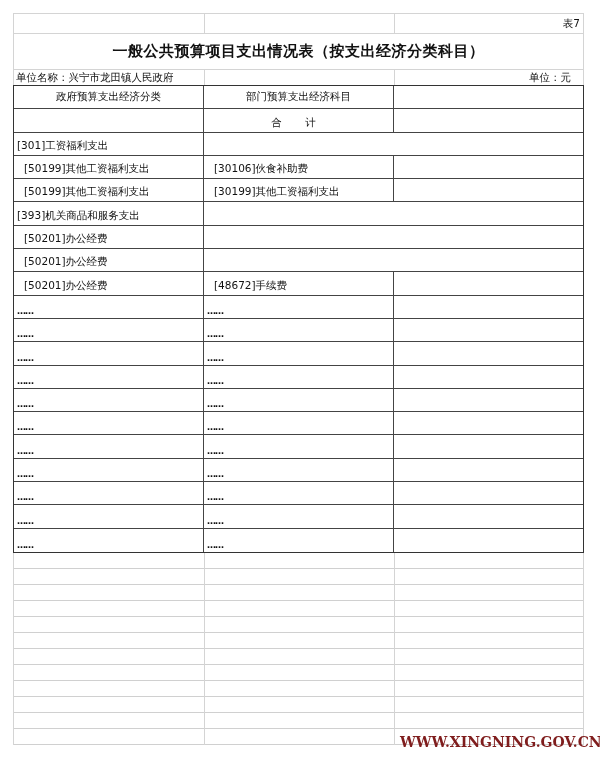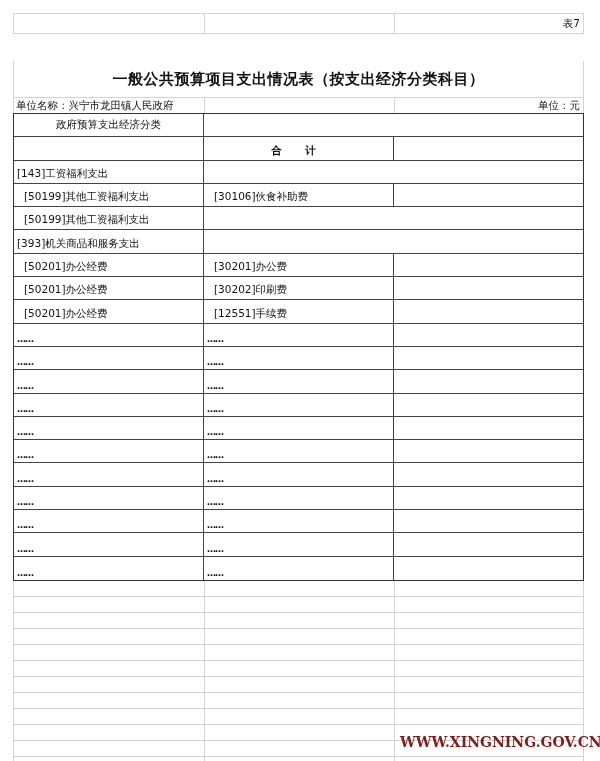--- a/index.html
+++ b/index.html
@@ -10,37 +10,37 @@
     .cell { box-sizing: border-box; position: relative; font-size: 10.5px; white-space: nowrap; overflow: hidden; }
     .c1 { width: 191px; }
     .c2 { width: 190px; }
     .c3 { width: 190px; }
     
     .light { border-left: 1px solid #d4d4d4; border-bottom: 1px solid #d4d4d4; }
     .light:last-child { border-right: 1px solid #d4d4d4; }
     .row-top { height: 20px; border-top: 1px solid #d4d4d4; }
     .row-top .cell { height: 20px; }
     .table-no { position: absolute; right: 3px; bottom: 2px; font-size: 10.5px; }
-    .row-title { height: 36px; margin-top: 28px; }
+    .row-title { height: 36px; }
     .title-cell { width: 571px; height: 36px; border: 1px solid #d4d4d4; border-top: none;
                   display: flex; align-items: center; justify-content: center;
                   font-size: 15px; font-weight: bold; letter-spacing: 0.5px; }
     .row-unit { height: 16px; }
     .row-unit .cell { height: 16px; line-height: 16px; border-left: 1px solid #d4d4d4; }
-    .row-unit .cell.c3 { border-right: 1px solid #d4d4d4; text-align: right; padding-right: 3px; }
+    .row-unit .cell.c3 { border-right: 1px solid #d4d4d4; text-align: right; padding-right: 12px; }
     .row-unit .cell.c1 { padding-left: 2px; }
     
     .main { border: 1.5px solid #333; border-top: 1.5px solid #333; box-sizing: border-box; width: 571px; text-align: center; }
     .main .grid-row { height: 23.3px; border-bottom: 1px solid #444; }
     .main .grid-row:last-child { border-bottom: none; }
     .main .cell { height: 100%; border-right: 1.5px solid #444; }
     .main .cell.c3 { border-right: none; width: 188px; }
     .main .cell.c1 { width: 190px; }
     .hdr .cell { display: flex; align-items: center; justify-content: center; }
-    .sum .cell.c2 { display: flex; align-items: flex-end; justify-content: center; padding-bottom: 2px; letter-spacing: 10px; font-weight: bold; }
+    .sum .cell.c2 { display: flex; align-items: flex-end; justify-content: center; padding-bottom: 2px; letter-spacing: 10px; }
     .data .cell { display: flex; align-items: flex-end; padding-bottom: 2px; padding-left: 3px; }
     .data .cell.indent { padding-left: 10px; }
     .dots { letter-spacing: -1px; font-weight: bold; font-size: 9px; }
     
     .below { width: 571px; }
     .below .grid-row { height: 16px; border-bottom: 1px solid #d0d0d0; }
     .below .cell { height: 16px; border-left: 1px solid #d4d4d4; }
     .below .cell.c3 { border-right: 1px solid #d4d4d4; }
     .watermark { position: absolute; left: 400px; top: 734px; font-family: "DejaVu Serif", "Liberation Serif", serif;
                  font-weight: bold; font-size: 14px; color: #7f1d1d; letter-spacing: 0px; }
@@ -64,89 +64,87 @@
 
   <div class="grid-row row-unit">
     <div class="cell c1" style="overflow:visible;">单位名称：兴宁市龙田镇人民政府</div>
     <div class="cell c2"></div>
     <div class="cell c3">单位：元</div>
   </div>
 
   <div class="main" id="main-table">
     <div class="grid-row hdr">
       <div class="cell c1">政府预算支出经济分类</div>
+      <div class="cell c2">部门预算支出经济科目</div>
     </div>
     <div class="grid-row sum">
       <div class="cell c1"></div>
       <div class="cell c2">合 计</div>
       <div class="cell c3"></div>
     </div>
   <div class="grid-row data">
         <div class="cell c2">
-          <span>[143]工资福利支出</span>
+          <span>[301]工资福利支出</span>
         </div>
         <div class="cell c3">
           <span></span>
         </div>
       </div>
       <div class="grid-row data">
         <div class="cell c1 indent">
           <span>[50199]其他工资福利支出</span>
         </div>
         <div class="cell c2 indent">
           <span>[30106]伙食补助费</span>
         </div>
         <div class="cell c3">
           <span></span>
         </div>
       </div>
       <div class="grid-row data">
         <div class="cell c1 indent">
           <span>[50199]其他工资福利支出</span>
         </div>
+        <div class="cell c2 indent">
+          <span>[30199]其他工资福利支出</span>
+        </div>
         <div class="cell c3">
           <span></span>
         </div>
       </div>
       <div class="grid-row data">
         <div class="cell c1">
           <span>[393]机关商品和服务支出</span>
         </div>
         <div class="cell c3">
           <span></span>
         </div>
       </div>
       <div class="grid-row data">
         <div class="cell c1 indent">
           <span>[50201]办公经费</span>
         </div>
+        <div class="cell c3">
+          <span></span>
+        </div>
+      </div>
+      <div class="grid-row data">
+        <div class="cell c1 indent">
+          <span>[50201]办公经费</span>
+        </div>
+        <div class="cell c3">
+          <span></span>
+        </div>
+      </div>
+      <div class="grid-row data">
+        <div class="cell c1 indent">
+          <span>[50201]办公经费</span>
+        </div>
         <div class="cell c2 indent">
-          <span>[30201]办公费</span>
-        </div>
-        <div class="cell c3">
-          <span></span>
-        </div>
-      </div>
-      <div class="grid-row data">
-        <div class="cell c1 indent">
-          <span>[50201]办公经费</span>
-        </div>
-        <div class="cell c2 indent">
-          <span>[30202]印刷费</span>
-        </div>
-        <div class="cell c3">
-          <span></span>
-        </div>
-      </div>
-      <div class="grid-row data">
-        <div class="cell c1 indent">
-          <span>[50201]办公经费</span>
-        </div>
-        <div class="cell c2 indent">
-          <span>[12551]手续费</span>
+          <span>[48672]手续费</span>
         </div>
         <div class="cell c3">
           <span></span>
         </div>
       </div>
       <div class="grid-row data">
         <div class="cell c1">
           <span class="dots">……</span>
         </div>
         <div class="cell c2">

